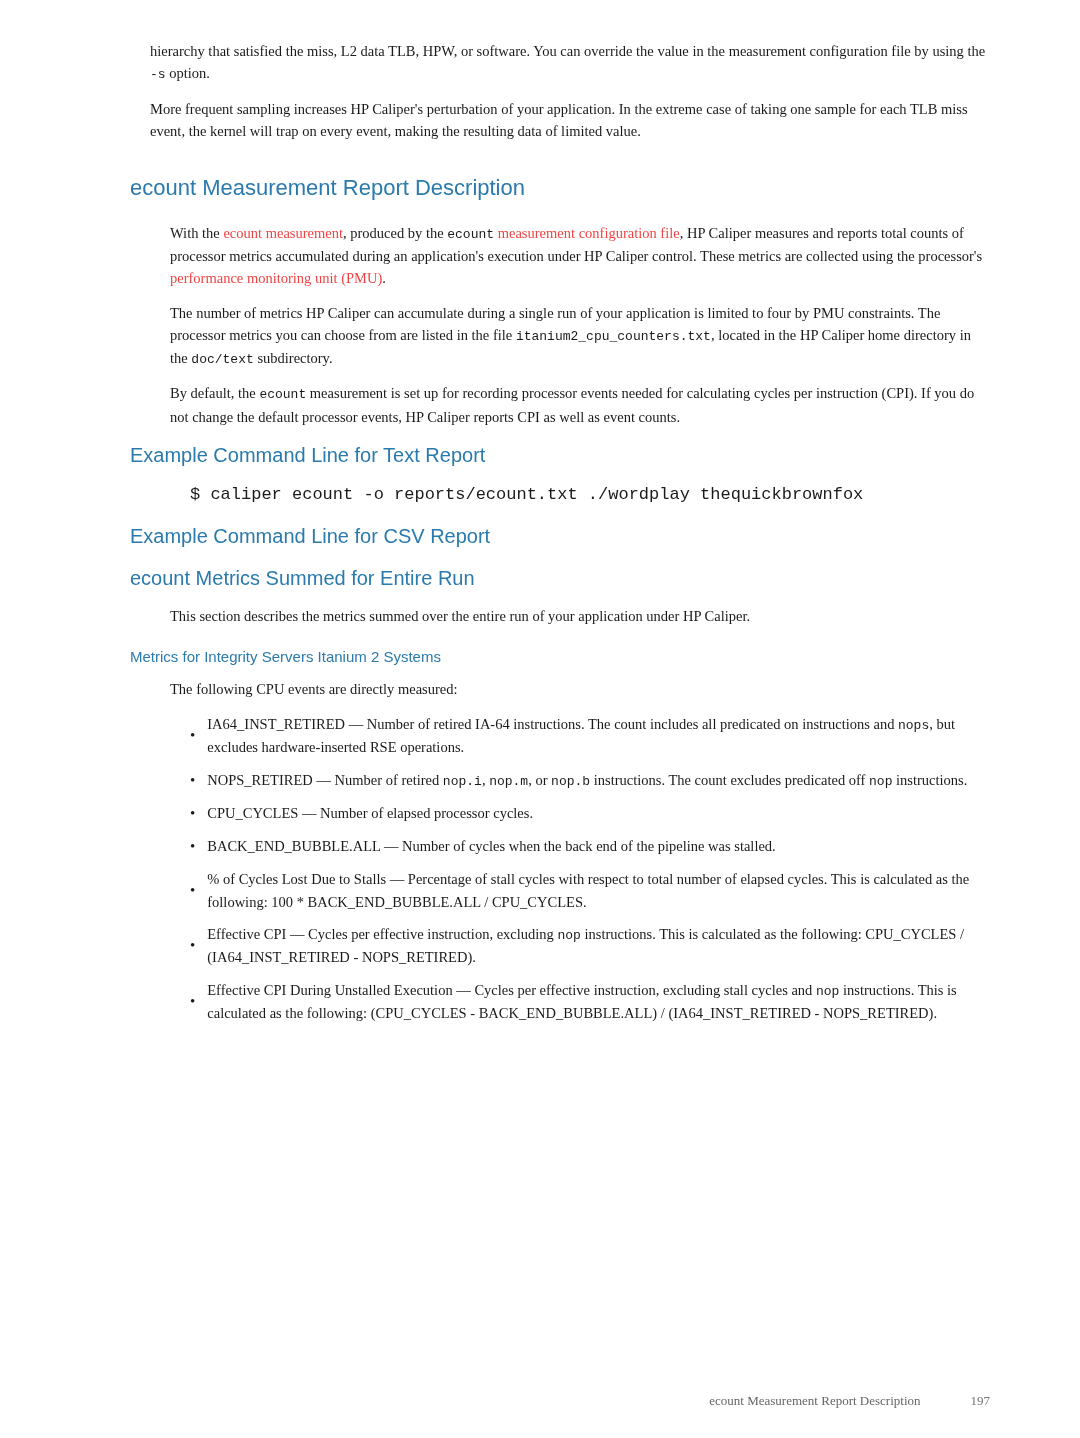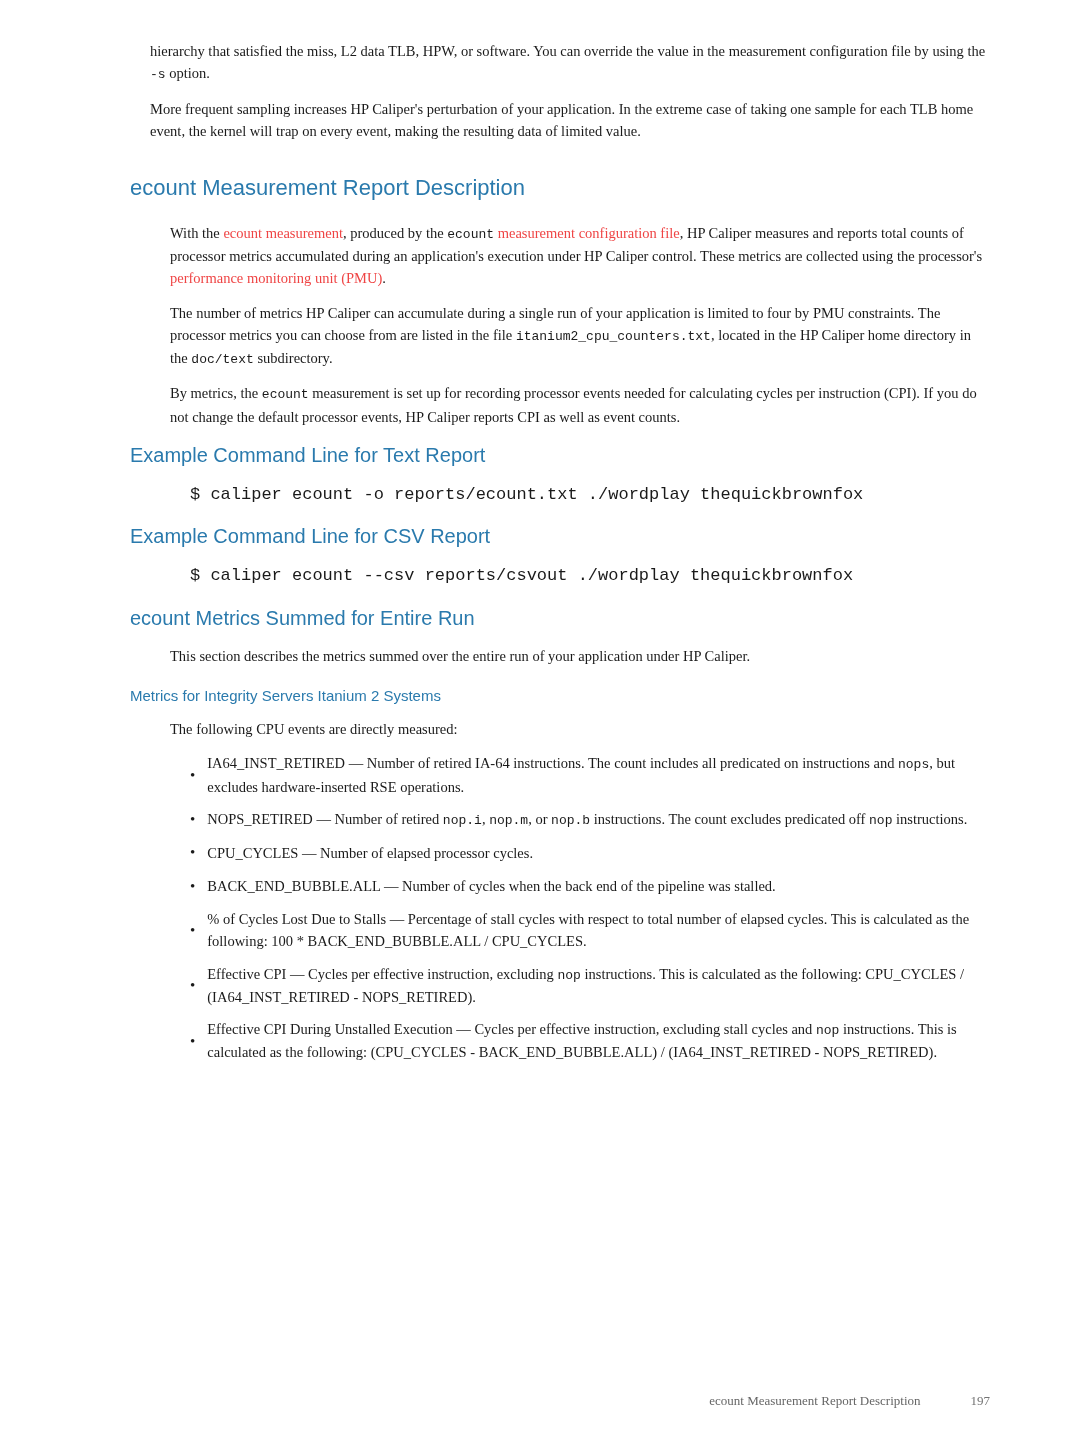--- a/index.html
+++ b/index.html
@@ -120,43 +120,42 @@
     }
   </style>
 </head>
 <body>
 
 <div class="page-content">
 
   <p class="intro-paragraph">
     <span>hierarchy that satisfied the miss, L2 data TLB, HPW, or software. You can override the value in the measurement configuration file by using the </span><code>-s</code><span> option.</span>
   </p>
-  <p class="intro-paragraph">More frequent sampling increases HP Caliper's perturbation of your application. In the extreme case of taking one sample for each TLB home event, the kernel will trap on every event, making the resulting data of limited value.</p>
+  <p class="intro-paragraph">More frequent sampling increases HP Caliper's perturbation of your application. In the extreme case of taking one sample for each TLB miss event, the kernel will trap on every event, making the resulting data of limited value.</p>
 
   <h2 class="section-heading-large">ecount Measurement Report Description</h2>
 
   <p class="body-paragraph">
     <span>With the </span><a class="link" href="#">ecount measurement</a><span>, produced by the </span><code>ecount</code><span> </span><a class="link" href="#">measurement configuration file</a><span>, HP Caliper measures and reports total counts of processor metrics accumulated during an application's execution under HP Caliper control. These metrics are collected using the processor's </span><a class="link" href="#">performance monitoring unit (PMU)</a><span>.</span>
   </p>
 
   <p class="body-paragraph">
     <span>The number of metrics HP Caliper can accumulate during a single run of your application is limited to four by PMU constraints. The processor metrics you can choose from are listed in the file </span><code>itanium2_cpu_counters.txt</code><span>, located in the HP Caliper home directory in the </span><code>doc/text</code><span> subdirectory.</span>
   </p>
 
   <p class="body-paragraph">
-    <span>By metrics, the </span><code>ecount</code><span> measurement is set up for recording processor events needed for calculating cycles per instruction (CPI). If you do not change the default processor events, HP Caliper reports CPI as well as event counts.</span>
+    <span>By default, the </span><code>ecount</code><span> measurement is set up for recording processor events needed for calculating cycles per instruction (CPI). If you do not change the default processor events, HP Caliper reports CPI as well as event counts.</span>
   </p>
 
   <h2 class="section-heading-medium">Example Command Line for Text Report</h2>
 
   <div class="code-block">$ caliper ecount -o reports/ecount.txt ./wordplay thequickbrownfox</div>
 
   <h2 class="section-heading-medium">Example Command Line for CSV Report</h2>
 
-  <div class="code-block">$ caliper ecount --csv reports/csvout ./wordplay thequickbrownfox</div>
 
   <h2 class="section-heading-medium">ecount Metrics Summed for Entire Run</h2>
 
   <p class="body-paragraph">This section describes the metrics summed over the entire run of your application under HP Caliper.</p>
 
   <h3 class="section-heading-small">Metrics for Integrity Servers Itanium 2 Systems</h3>
 
   <p class="body-paragraph">The following CPU events are directly measured:</p>
 
   <ul class="bullet-list">

